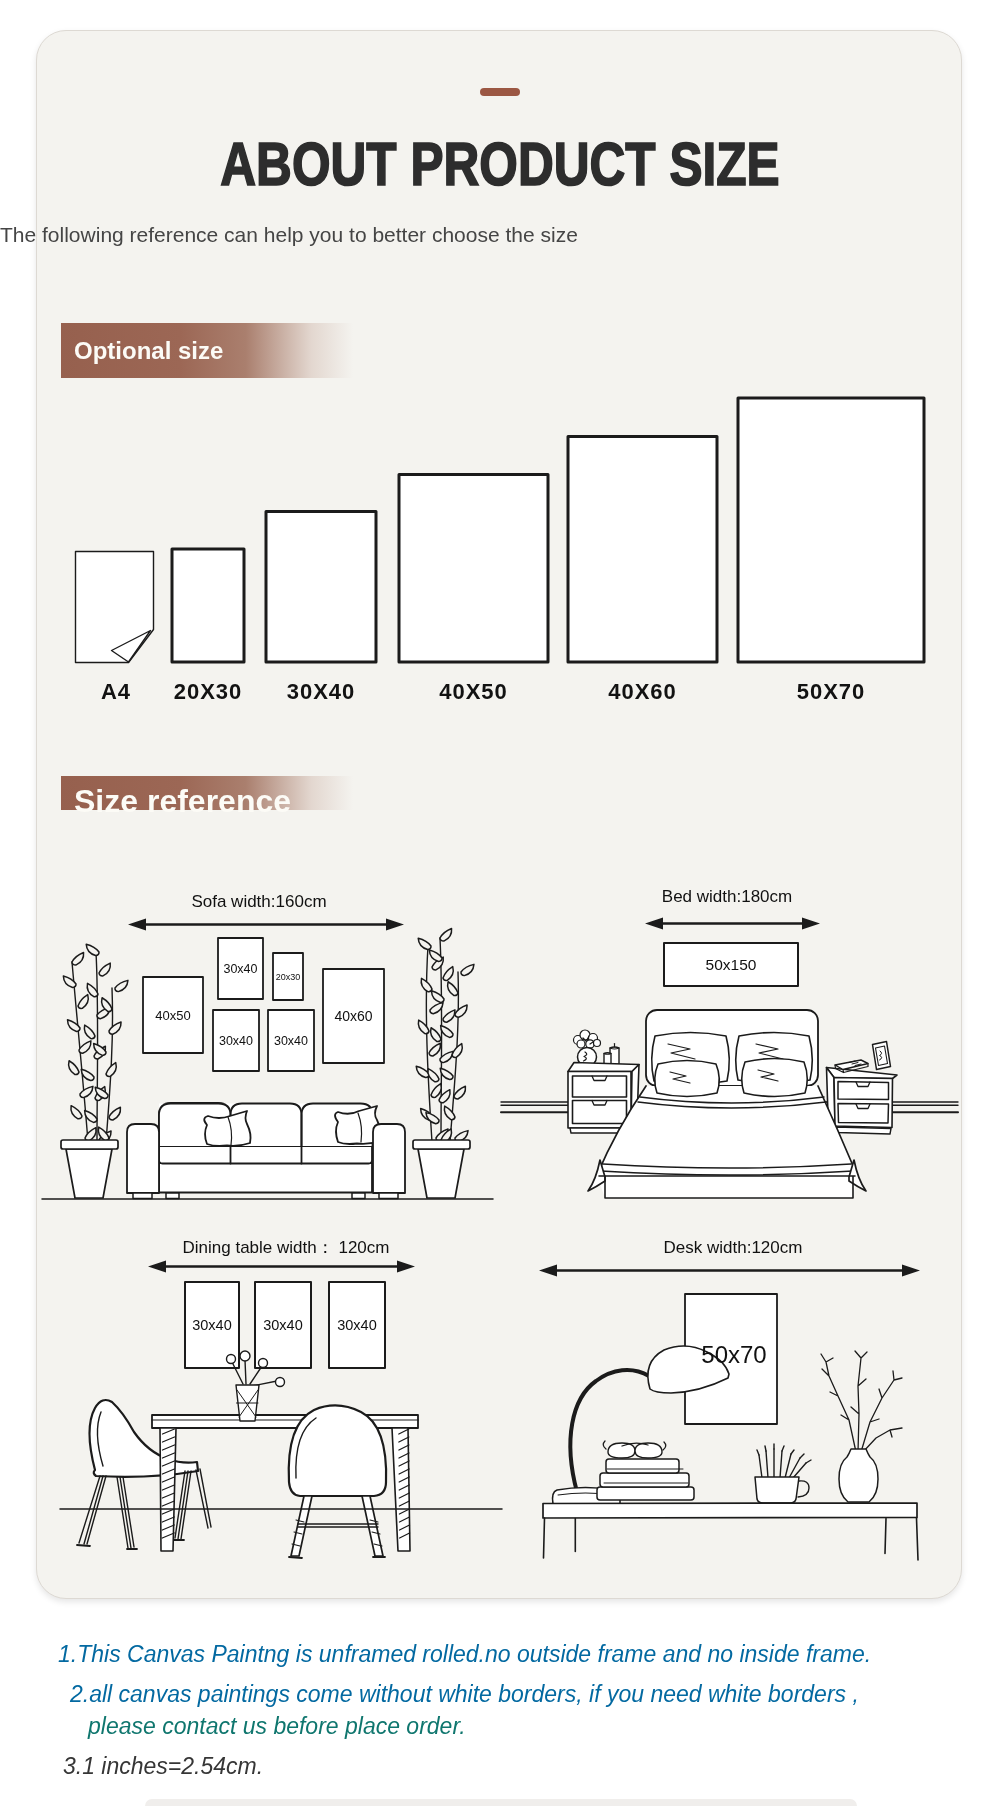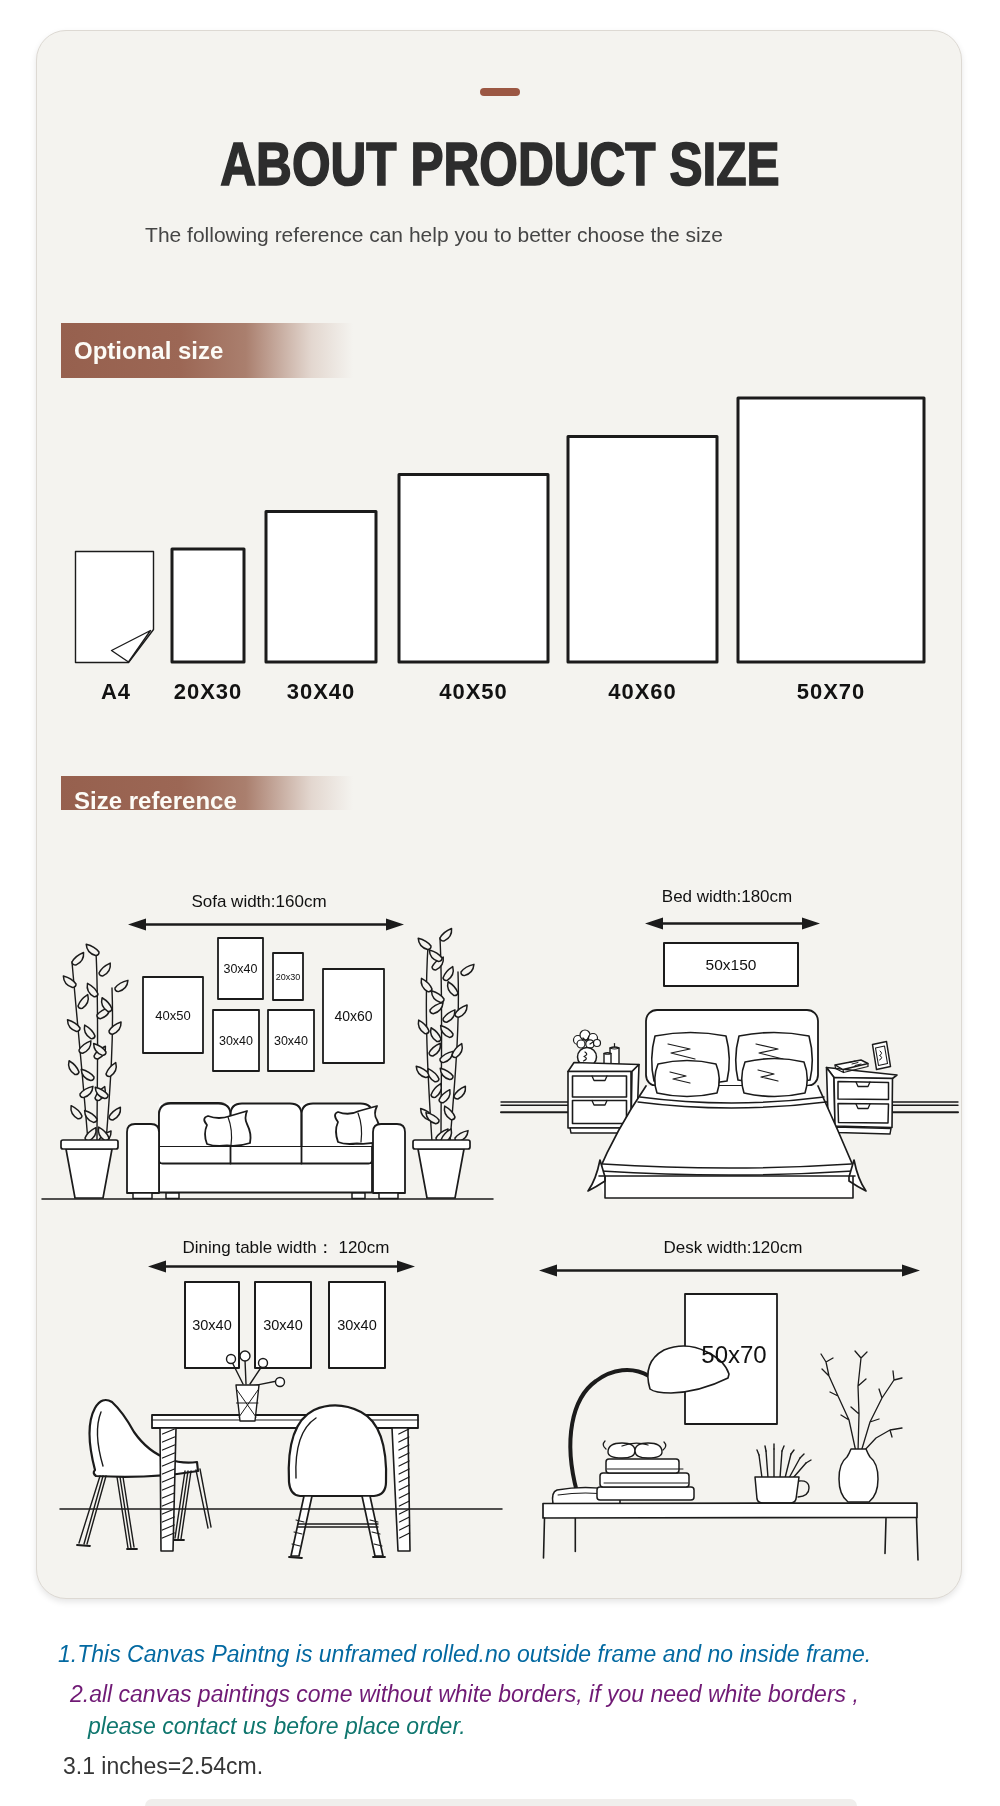--- a/index.html
+++ b/index.html
@@ -8,25 +8,25 @@
 </style>
 </head>
 <body>
 
 <div class="abs" style="left:36px;top:30px;width:924px;height:1567px;background:#f4f3ef;border-radius:30px;border:1px solid #ddd9d3;box-shadow:0 3px 6px rgba(0,0,0,0.10)"></div>
 
 <div class="abs" style="left:480px;top:88px;width:40px;height:8px;border-radius:4px;background:#9b5743"></div>
 
 <div class="abs" style="left:0;top:128px;width:1000px;text-align:center;font-size:62px;font-weight:700;letter-spacing:0px;color:#2d2d2d;-webkit-text-stroke:1.7px #2d2d2d;transform:scaleX(0.80);white-space:nowrap">ABOUT PRODUCT SIZE</div>
 
-<div class="abs" style="left:0;top:223px;width:868px;text-align:center;font-size:21px;color:#454545">The following reference can help you to better choose the size</div>
+<div class="abs" style="left:0;top:223px;width:868px;text-align:left;font-size:21px;color:#454545">The following reference can help you to better choose the size</div>
 
 <div class="abs" style="left:61px;top:323px;width:285px;height:55px;background:linear-gradient(90deg,#96604e 0%,#9c6755 40%,#aa7f6e 62%,rgba(187,150,134,0.30) 84%,rgba(244,243,239,0) 98%);line-height:55px;padding-left:13px;font-size:24px;font-weight:700;color:#fcfbf6">Optional size</div>
 
-<div class="abs" style="left:61px;top:776px;width:285px;height:34px;background:linear-gradient(90deg,#96604e 0%,#9c6755 40%,#aa7f6e 62%,rgba(187,150,134,0.30) 84%,rgba(244,243,239,0) 98%);line-height:50px;padding-left:13px;font-size:24px;font-weight:700;color:#fcfbf6">Size reference</div>
+<div class="abs" style="left:61px;top:776px;width:285px;height:34px;background:linear-gradient(90deg,#96604e 0%,#9c6755 40%,#aa7f6e 62%,rgba(187,150,134,0.30) 84%,rgba(244,243,239,0) 98%);line-height:50px;padding-left:13px;font-size:32px;font-weight:700;color:#fcfbf6">Size reference</div>
 <svg class="abs" style="left:0;top:0" width="1000" height="1806" viewBox="0 0 1000 1806">
 <defs>
 
 <path id="lf" d="M0,0 Q1,-6 7,-11 Q10,-4 4,1.5 Q1,2.5 0,0 Z" fill="#f4f3ef" stroke="#1b1b1b" stroke-width="1.3" stroke-linejoin="round"></path>
 </defs>
 <g stroke="#1b1b1b" fill="none" stroke-width="1.7" stroke-linecap="round" stroke-linejoin="round">
 
 <g>
         <path d="M75.5,551.5 H153.5 V629.5 L128.5,662.5 H75.5 Z" fill="#fff" stroke-width="1.4"></path>
         <path d="M150.5,630.5 L128.5,662 L111.5,650.5 Z" fill="#fff" stroke-width="1.4"></path>
@@ -444,19 +444,19 @@
         <path d="M544.5,1518 L543.5,1558"></path>
         <path d="M575.3,1518.5 L575.3,1551.5"></path>
         <path d="M886,1518.5 L885,1553.5"></path>
         <path d="M916.5,1518 L918,1560"></path>
       </g>
 </g>
 </svg>
 
 <div class="abs" style="left:58px;top:1641px;font-style:italic;font-size:23px;color:#0369a1;white-space:nowrap">1.This Canvas Paintng is unframed rolled.no outside frame and no inside frame.</div>
 
-<div class="abs" style="left:70px;top:1681px;font-style:italic;font-size:23px;color:#701a75;white-space:nowrap">2.all canvas paintings come without white borders, if you need white borders ,</div>
+<div class="abs" style="left:70px;top:1681px;font-style:italic;font-size:23px;color:#0369a1;white-space:nowrap">2.all canvas paintings come without white borders, if you need white borders ,</div>
 
 <div class="abs" style="left:88px;top:1713px;font-style:italic;font-size:23px;color:#0f766e;white-space:nowrap">please contact us before place order.</div>
 
-<div class="abs" style="left:63px;top:1753px;font-size:23px;color:#363636;white-space:nowrap">3.1 inches=2.54cm.</div>
+<div class="abs" style="left:63px;top:1753px;font-style:italic;font-size:23px;color:#363636;white-space:nowrap">3.1 inches=2.54cm.</div>
 
 <div class="abs" style="left:145px;top:1799px;width:712px;height:7px;border-radius:8px 8px 0 0;background:#f0eeec"></div>
 
 </body></html>

